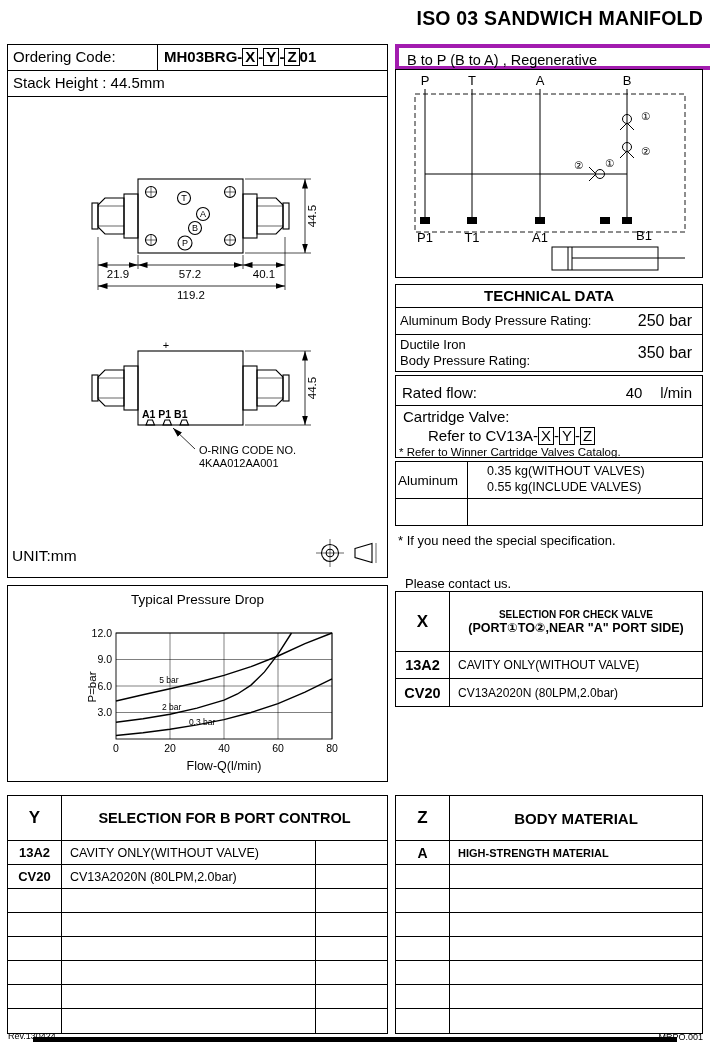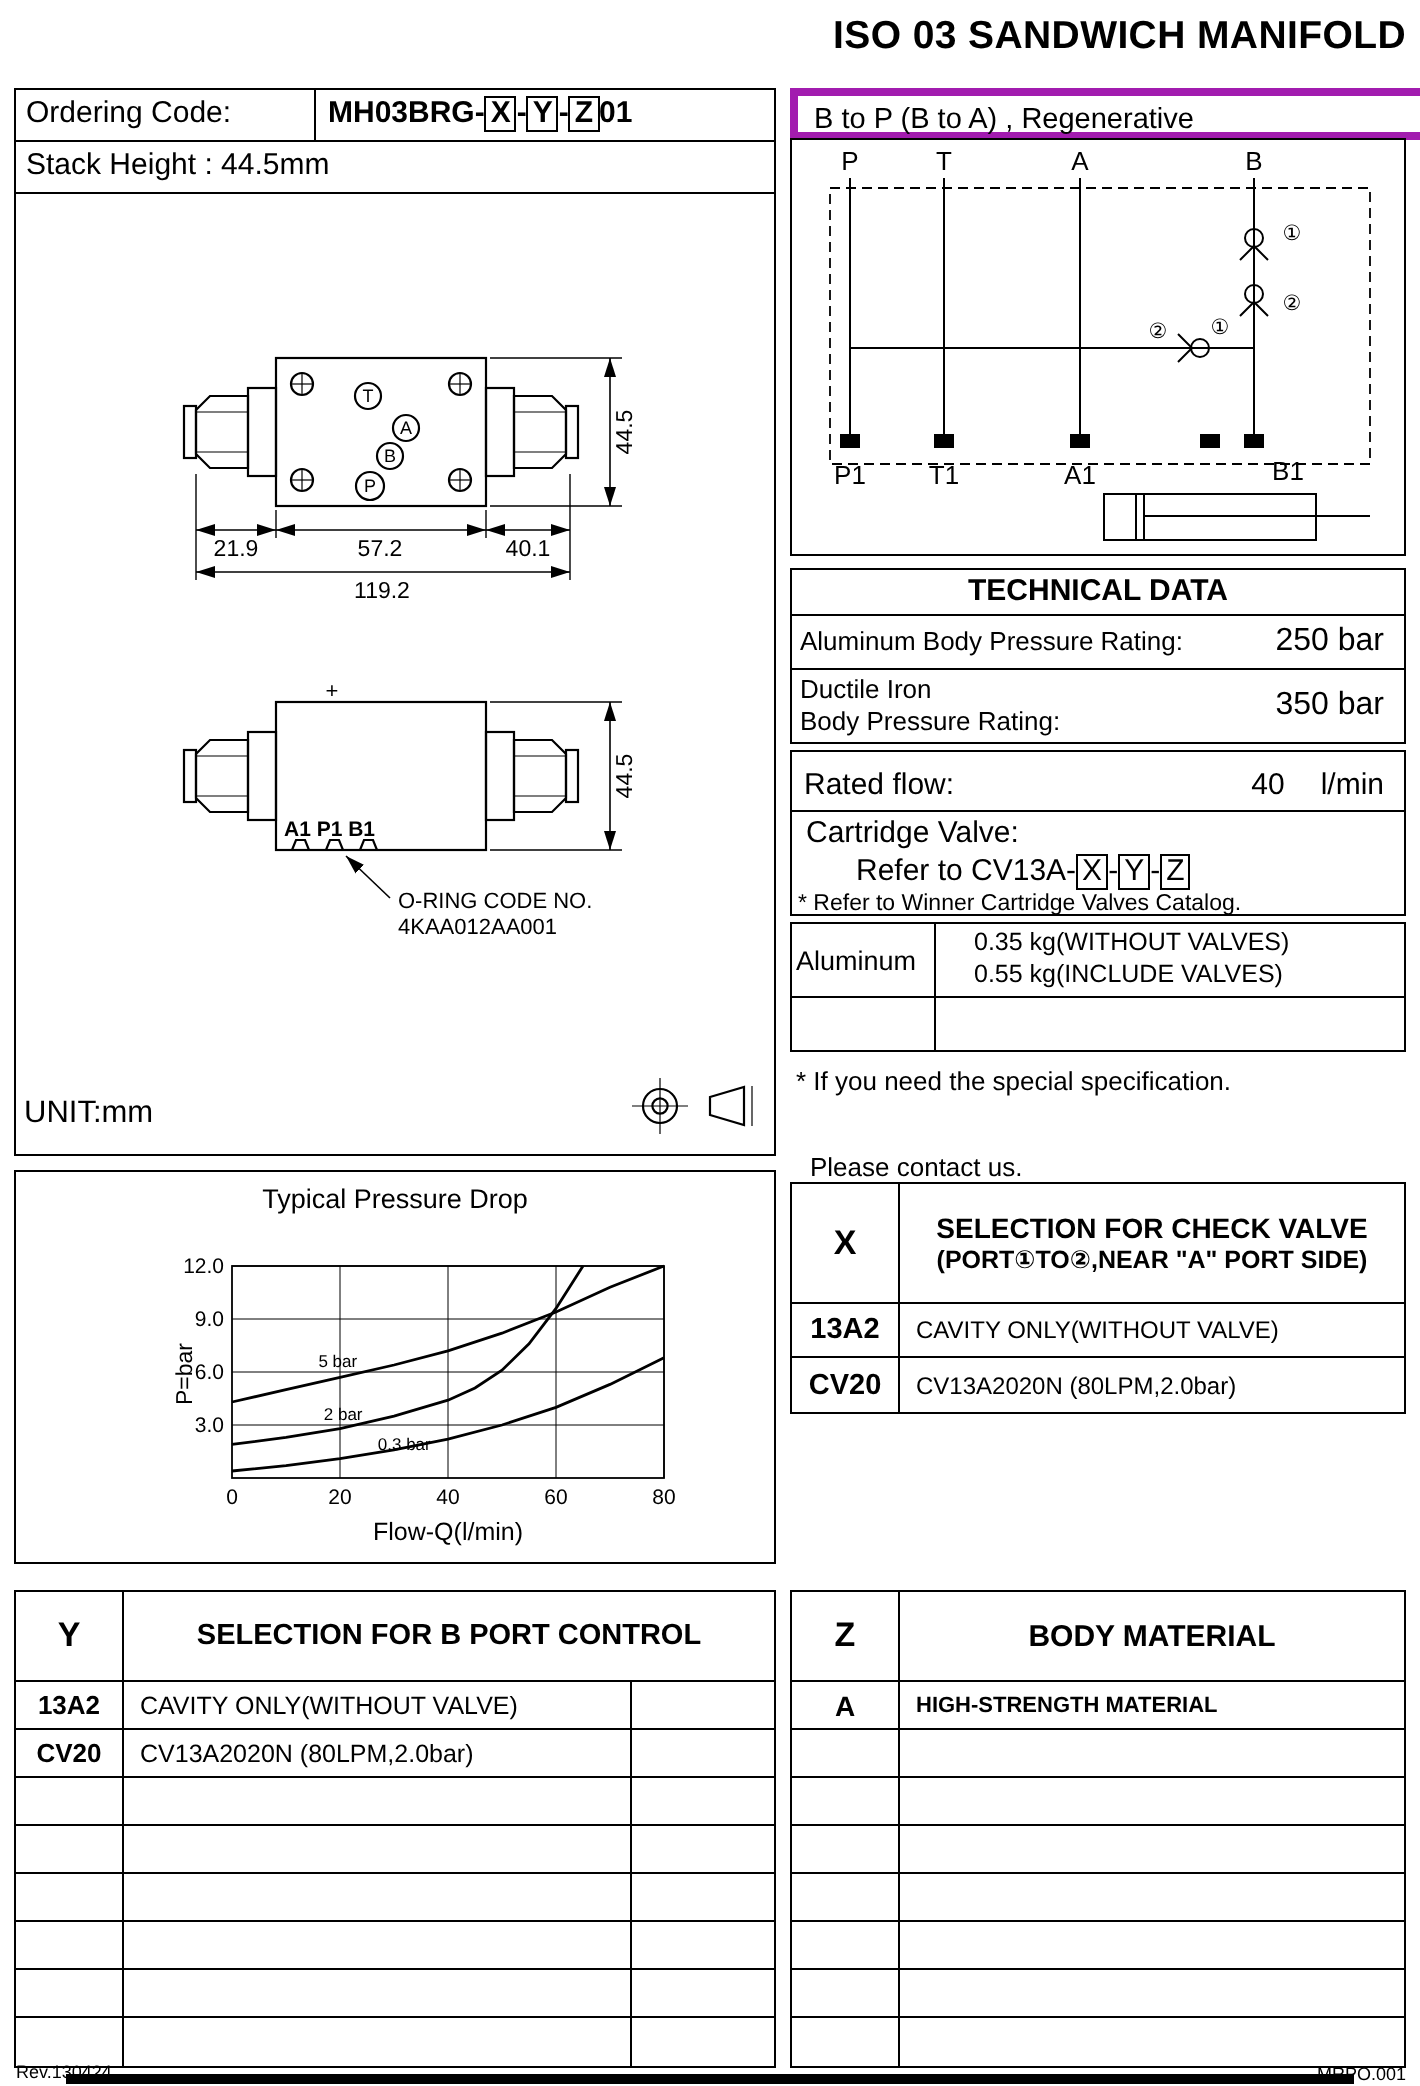--- a/index.html
+++ b/index.html
@@ -81,21 +81,21 @@
   .sel-head { display:flex; border-bottom:1px solid #000; }
   .sel-key { width:54px; min-width:54px; border-right:1px solid #000; display:flex; align-items:center; justify-content:center; font-weight:bold; font-size:17px; }
   .sel-title { flex:1; display:flex; flex-direction:column; align-items:center; justify-content:center; font-weight:bold; text-align:center; }
   .trow { display:flex; border-bottom:1px solid #000; }
   .trow:last-child { border-bottom:none; }
   .tcode { width:54px; min-width:54px; border-right:1px solid #000; display:flex; align-items:center; justify-content:center; font-weight:bold; }
   .tdesc { flex:1; display:flex; align-items:center; padding-left:8px; white-space:nowrap; overflow:hidden; }
   .textra { width:72px; min-width:72px; border-left:1px solid #000; }
   #x-table { left:395px; top:591px; width:308px; height:116px; }
   #x-table .sel-head { height:60px; }
-  .xt1 { font-size:14px; }
+  .xt1 { font-size:10px; }
   .xt2 { font-size:12.5px; }
   #x-table .trow { height:27px; }
   #x-table .tcode { font-size:14.5px; }
   #x-table .tdesc { font-size:12px; }
   #y-table { left:7px; top:795px; width:381px; height:239px; }
   #y-table .sel-head { height:45px; }
   #y-table .sel-title { font-size:14.5px; }
   #y-table .trow { height:24px; }
   #y-table .tcode { font-size:13px; }
   #y-table .tdesc { font-size:12.5px; }

